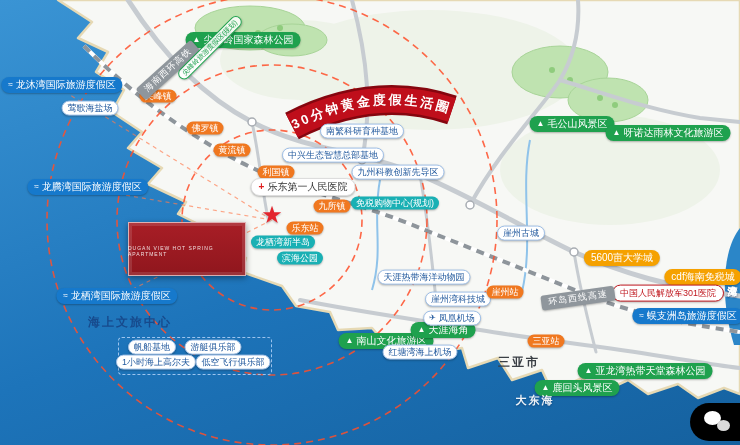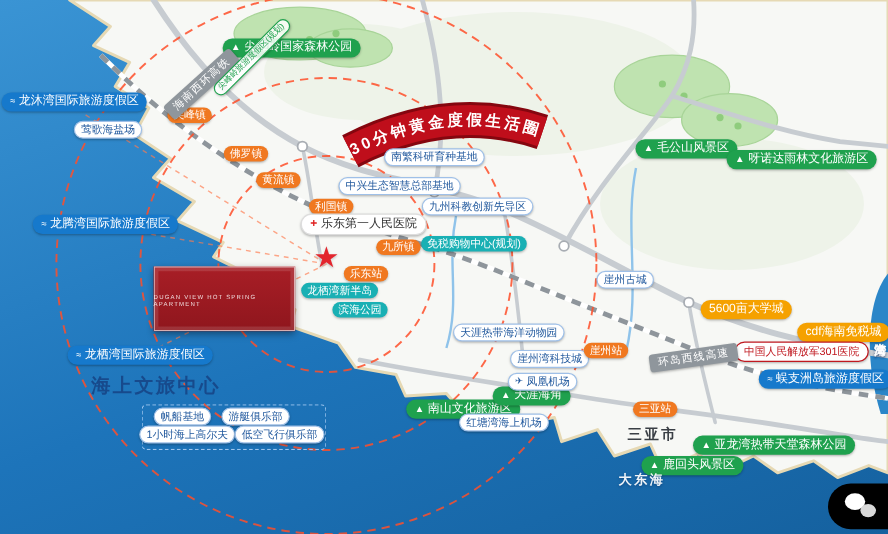--- a/index.html
+++ b/index.html
@@ -22,21 +22,21 @@
   .y{background:#f5a100;color:#fff;align-items:center;}
   .o{background:#f07820;color:#fff;font-size:9px;padding:1px 5px;}
   .t{background:#19b0b4;color:#fff;font-size:9px;padding:1px 5px;}
   .w{background:#fff;color:#235a9e;border:1px solid #9fc0e8;font-size:9px;padding:1px 5px;}
   .hosp{background:#fff;color:#333;border:1px solid #ddd;}
   .hosp .ic{color:#e02020;font-weight:bold;font-size:10px;}
   .r{background:#fff;color:#c01920;border:1px solid #c01920;font-size:9px;}
   .road{background:#8f969c;color:#fff;border-radius:3px;font-size:9px;letter-spacing:1px;}
   .gr{background:rgba(255,255,255,.85);color:#1fa14e;border:1px solid #1fa14e;font-size:7px;padding:1px 4px;}
   .td{background:none;box-shadow:none;color:#3a3f45;font-weight:bold;font-size:12px;letter-spacing:2px;}
-  .tb{background:none;box-shadow:none;color:#174a8c;font-weight:bold;font-size:16px;letter-spacing:2px;}
+  .tb{background:none;box-shadow:none;color:#174a8c;font-weight:bold;font-size:12px;letter-spacing:2px;}
   .ts{background:none;box-shadow:none;color:rgba(255,255,255,.93);font-weight:bold;font-size:11px;
       text-shadow:0 1px 2px rgba(0,30,80,.45);letter-spacing:2px;}
   .ts-v{writing-mode:vertical-rl;background:none;box-shadow:none;color:rgba(255,255,255,.93);
       font-weight:bold;font-size:10px;text-shadow:0 1px 2px rgba(0,30,80,.45);}
   #marine-box{position:absolute;left:118px;top:337px;width:152px;height:36px;
       border:1px dashed #9cc4ee;border-radius:4px;z-index:4;}
   #property-banner{
     position:absolute;left:128px;top:222px;width:118px;height:54px;z-index:7;
     background:linear-gradient(#a81e26,#8f161d);
     box-shadow:0 2px 6px rgba(0,0,0,.4), inset 0 0 0 1px rgba(255,255,255,.6), inset 0 0 0 4px rgba(255,255,255,.12);
@@ -285,21 +285,21 @@
       </div>
       <div class="lbl road" style="left: 168px; top: 70px; transform: translate(-50%, -50%) rotate(-42deg);">
         <span>海南西环高铁</span>
       </div>
       <div class="lbl gr" style="left: 210px; top: 48px; transform: translate(-50%, -50%) rotate(-45deg);">
         <span>尖峰岭旅游度假区(规划)</span>
       </div>
       <div class="lbl tb" style="left: 130px; top: 322px;">
         <span>海上文旅中心</span>
       </div>
-      <div class="lbl td" style="left: 544px; top: 362px; justify-content: flex-end;">
+      <div class="lbl td" style="left: 519px; top: 362px; justify-content: flex-end;">
         <span>三亚市</span>
       </div>
       <div class="lbl ts" style="left: 535px; top: 401px;">
         <span>大东海</span>
       </div>
       <div class="lbl ts-v" style="left: 732px; top: 278px;">
         <span>海棠湾</span>
       </div>
     </div>
 

